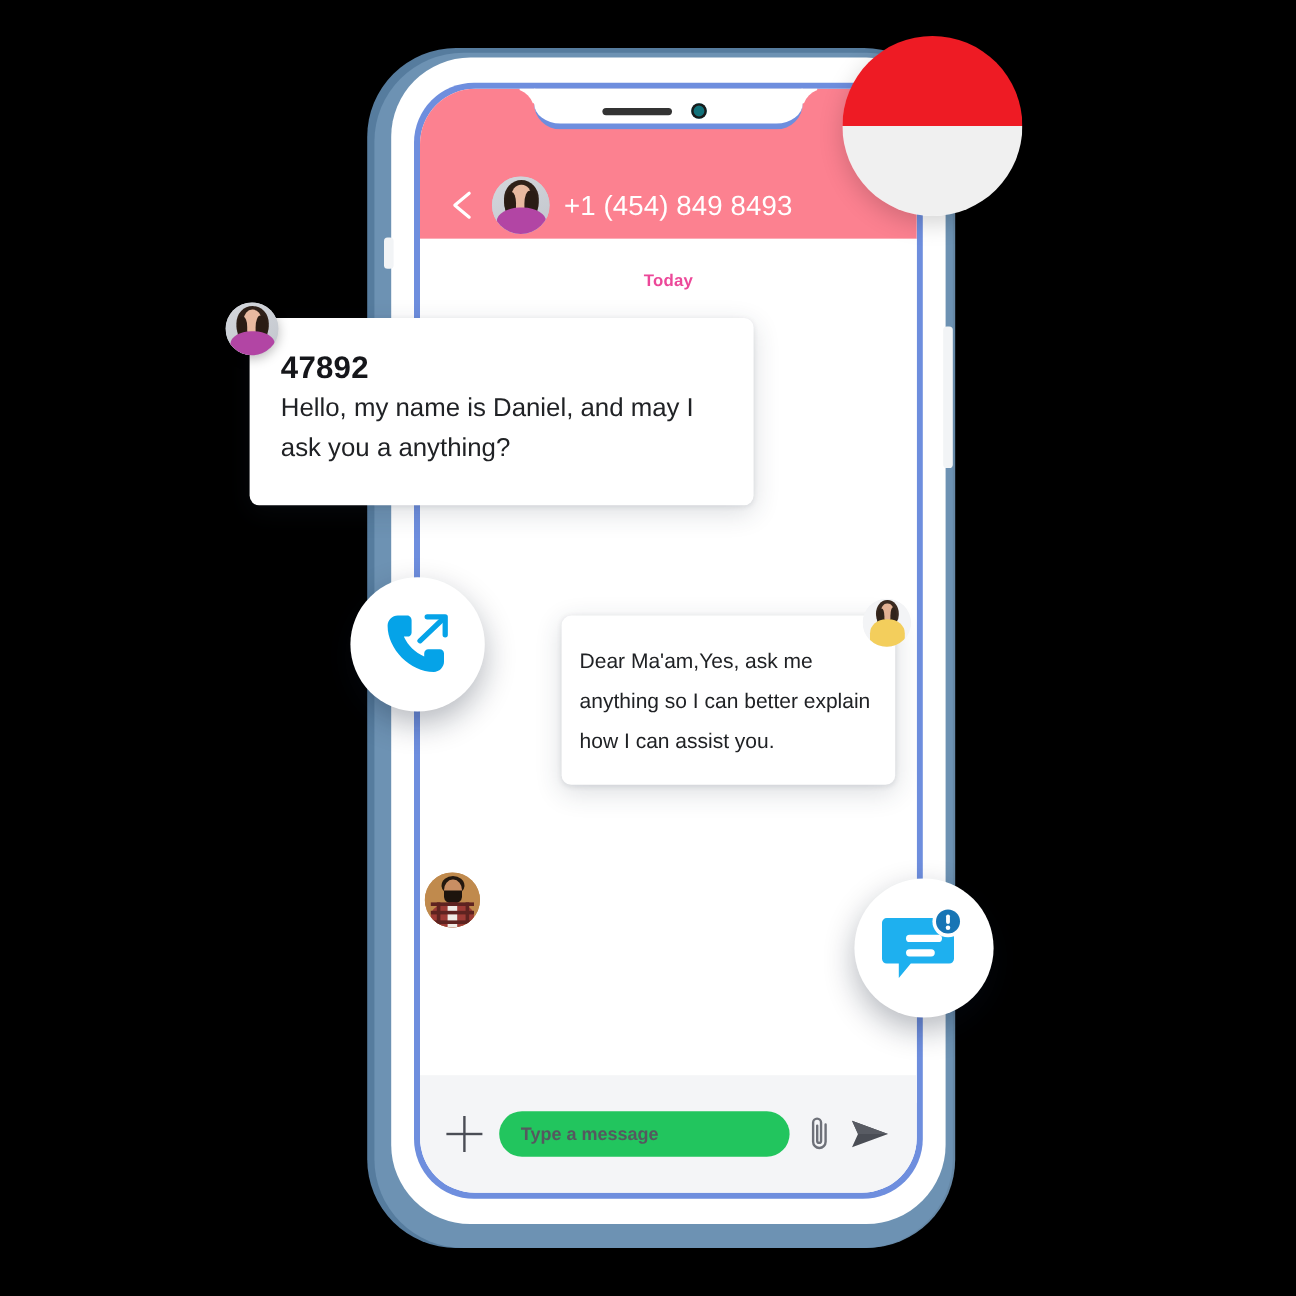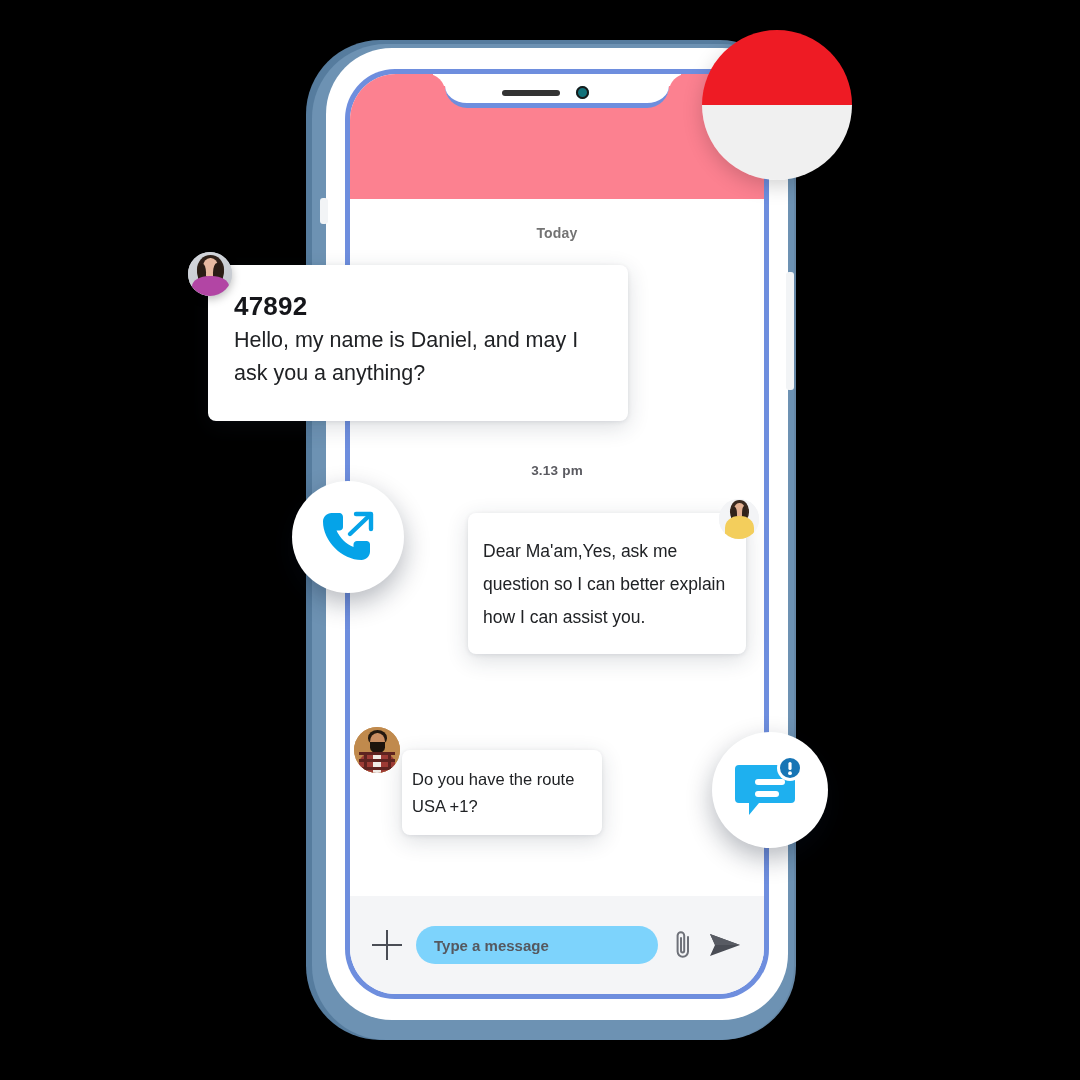--- a/index.html
+++ b/index.html
@@ -211,21 +211,21 @@
     left: 0; top: 125px;
     width: 414px;
     height: 720px;
     background: #ffffff;
   }
   .day-label {
     text-align: center;
     margin-top: 26px;
     font-size: 14px;
     font-weight: bold;
-    color: #737373;
+    color: #ec4899;
     letter-spacing: 0.2px;
   }
   .time-label {
     text-align: center;
     font-size: 13.5px;
     font-weight: bold;
     color: #5a5a60;
     letter-spacing: 0.2px;
   }
   .t1 { margin-top: 222px; }
@@ -339,21 +339,21 @@
     content: "";
     position: absolute;
     background: #4a4d55;
   }
   .plus-icon::before { left: 0; top: 14px; width: 30px; height: 2.4px; }
   .plus-icon::after  { top: 0; left: 14px; width: 2.4px; height: 30px; }
 
   .msg-input {
     flex: 1 1 auto;
     height: 38px;
-    background: #7dd3fc;
+    background: #22c55e;
     border-radius: 19px;
     border: none;
     outline: none;
     padding: 0 18px;
     font-family: "Liberation Sans", sans-serif;
     font-size: 15px;
     font-weight: bold;
     color: #4a4d55;
   }
   .msg-input::placeholder { color: #55585f; font-weight: bold; opacity: 1; }
@@ -406,26 +406,46 @@
   <div class="screen-border"></div>
 
   <div class="screen">
 
     <div class="chat-header">
 
       <div class="notch-cut"></div>
       <div class="notch-speaker"></div>
       <div class="notch-camera"></div>
 
+      <div class="header-row">
+
+        <div class="back-chevron">
+          <svg width="26" height="30" viewBox="0 0 26 30" aria-hidden="true">
+            <polyline points="19,5 7,15 19,25" fill="none" stroke="#ffffff" stroke-width="2.6" stroke-linecap="round" stroke-linejoin="round"></polyline>
+          </svg>
+        </div>
+
+        <div class="hdr-avatar">
+          <div class="av av-purple">
+            <div class="bg"></div>
+            <div class="hair"></div>
+            <div class="face"></div>
+            <div class="hairfront"></div>
+            <div class="hairfront2"></div>
+            <div class="body"></div>
+          </div>
+        </div>
+
+        <div class="hdr-phone">+1 (454) 849 8493</div>
+      </div>
     </div>
 
     <div class="msg-area">
       <div class="day-label">Today</div>
 
-      <div class="time-label t1">3.13 pm</div>
 
       <div class="time-label t2">4.04 pm</div>
     </div>
 
     <div class="input-bar">
       <div class="plus-icon"></div>
 
       <input class="msg-input" type="text" placeholder="Type a message" style="">
 
       <svg class="clip-icon" width="22" height="34" viewBox="0 0 22 34" aria-hidden="true">
@@ -461,42 +481,39 @@
       <div class="bg"></div>
       <div class="hair"></div>
       <div class="face"></div>
       <div class="hairfront"></div>
       <div class="hairfront2"></div>
       <div class="body"></div>
     </div>
   </div>
 
   <div class="bubble" id="bubble-2">
-    <div class="btext">Dear Ma'am,Yes, ask me question so I can better explain how I can assist you.</div>
+    <div class="btext">Dear Ma'am,Yes, ask me anything so I can better explain how I can assist you.</div>
   </div>
 
   <div id="avatar-3">
     <div class="av av-man">
       <div class="bg"></div>
       <div class="hair"></div>
       <div class="face"></div>
       <div class="beard"></div>
       <div class="body"></div>
       <div class="shirtw"></div>
       <div class="pl1"></div>
         <div class="pl2"></div>
         <div class="pl3"></div>
       <div class="pv1"></div>
         <div class="pv2"></div>
     </div>
   </div>
 
-  <div class="bubble" id="bubble-3">
-    <div class="btext">Do you have the route USA +1?</div>
-  </div>
 
   <div class="float-circle" id="call-badge">
     <svg width="68" height="68" viewBox="0 0 68 68" aria-hidden="true">
       <path d="M17.5 10 C13 10 9 14 9 18.5 C9 38 28 57 47.5 57 C52 57 56 53 56 48.5 L56 41.5
                C56 39.5 54.5 38 52.5 38 L43 38 C41 38 39.5 39.5 39.5 41.5 L39.5 44
                C32 41 26 35 22.5 27.5 L25.5 27.5 C27.5 27.5 29 26 29 24 L29 14
                C29 12 27.5 10 25.5 10 Z" fill="#05a3e8"></path>
       <g stroke="#05a3e8" stroke-width="4.4" fill="none" stroke-linecap="round" stroke-linejoin="round">
         <line x1="36" y1="31" x2="56" y2="12"></line>
         <polyline points="42,11 57,11 57,26"></polyline>

